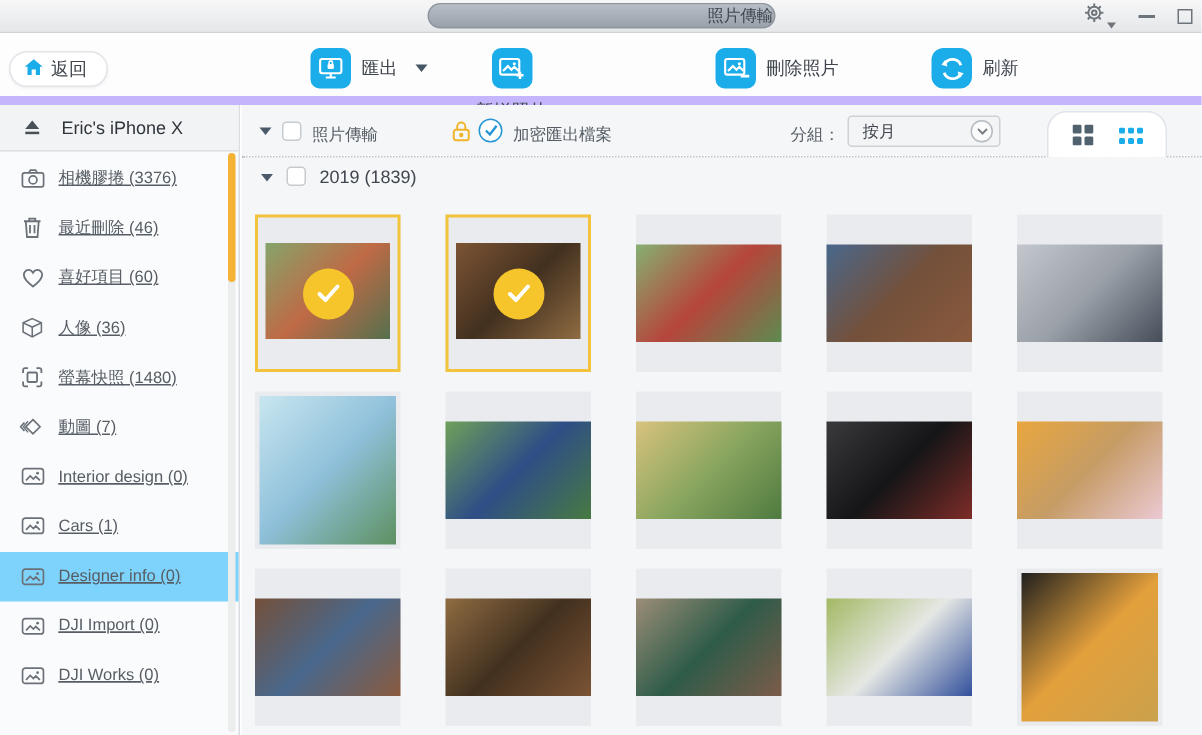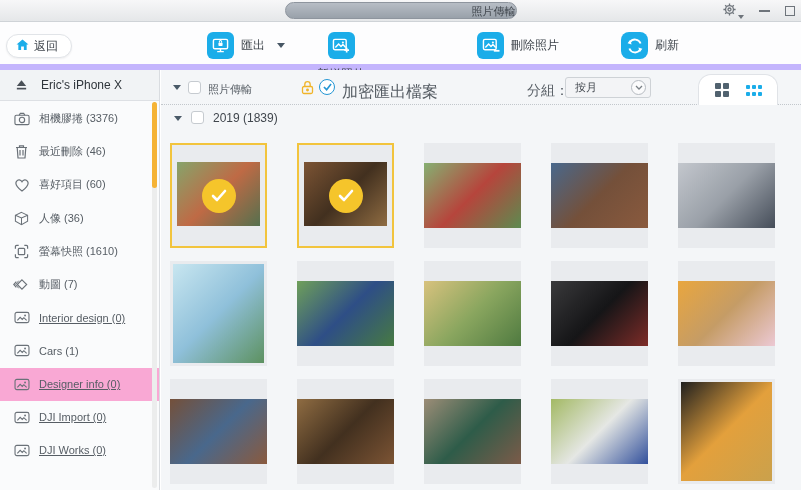--- a/index.html
+++ b/index.html
@@ -40,43 +40,43 @@
     border-top:5px solid #475664; margin-left:5px; }
 
   
   .sidebar { position:absolute; top:70px; left:0; width:160px; bottom:0;
     background:#fafbfc; border-right:1px solid #d9dce0; }
   .device-header { height:31px; background:#f1f3f5; border-bottom:1px solid #dde0e4;
     display:flex; align-items:center; gap:11px; padding-left:13px;
     font-size:12px; color:#2f353b; }
   .sb-list { position:absolute; top:32px; left:0; right:0; bottom:0; }
   .sb-item { height:33.2px; display:flex; align-items:center; gap:9px; padding-left:13px;
-    font-size:11px; color:#565d64; cursor:pointer; white-space:nowrap; }
-  .sb-item.highlight { background:#f9a8d4; }
+    font-size:11px; color:#565d64; cursor:pointer; white-space:nowrap;text-decoration:underline; }
+  .sb-item.highlight { background:#7dd3fc; }
   .sb-item .underline { text-decoration:underline; }
   .sb-icon { width:17px; height:17px; display:flex; align-items:center; justify-content:center; flex:0 0 auto; }
   .sb-track { position:absolute; right:2px; top:32px; bottom:2px; width:5px; background:#eceded; border-radius:3px; }
   .sb-thumb { position:absolute; right:2px; top:32px; width:5px; height:86px; background:#F5B335; border-radius:3px; }
 
   
   .main { position:absolute; left:161px; top:70px; right:0; bottom:0; background:#f4f6f8; }
   .filterbar { position:absolute; top:0; left:0; right:0; height:35px; border-bottom:1px dotted #c2c7cc; }
   .caret-sm { width:0; height:0; border-left:4px solid transparent; border-right:4px solid transparent;
     border-top:5px solid #4a5a68; }
   .fb-caret { position:absolute; left:12px; top:15px; }
   .checkbox { width:13px; height:13px; border:1px solid #c6cbd0; border-radius:3px; background:#fff; }
   .fb-checkbox { position:absolute; left:27px; top:11px; }
   .fb-selectall { position:absolute; left:47px; top:12px; font-size:11px; color:#565d64; }
   .fb-lock { position:absolute; left:139px; top:10px; }
   .check-circle { width:16px; height:16px; border-radius:50%; border:1.5px solid #2496d4; background:#fff;
     display:flex; align-items:center; justify-content:center; }
   .fb-encrypt-check { position:absolute; left:158px; top:9px; }
-  .fb-encrypt { position:absolute; left:181px; top:12px; font-size:16px; color:#565d64; }
-  .fb-grouplabel { position:absolute; left:366px; top:12px; font-size:14px; color:#565d64; }
-  .group-select { position:absolute; left:404px; top:7px; width:86px; height:21px;
+  .fb-encrypt { position:absolute; left:181px; top:12px; font-size:11px; color:#565d64; }
+  .fb-grouplabel { position:absolute; left:366px; top:12px; font-size:11px; color:#565d64; }
+  .group-select { position:absolute; left:404px; top:7px; width:102px; height:21px;
     background:#f3f4f6; border:1px solid #ced2d6; border-radius:3px;
     font-size:11px; color:#40464d; display:flex; align-items:center;
     padding:0 4px 0 9px; justify-content:space-between; cursor:pointer; }
   .dd-circle { width:15px; height:15px; border-radius:50%; border:1px solid #b6bbc1; background:#fbfbfc;
     display:flex; align-items:center; justify-content:center; }
   .view-toggle { position:absolute; right:23px; top:4px; width:80px; height:31px;
     background:#fff; border:1px solid #e0e3e7; border-bottom:none; border-radius:13px 13px 0 0;
     display:flex; align-items:center; justify-content:center; gap:17px; }
   .vt-btn { display:flex; align-items:center; justify-content:center; cursor:pointer; }
 
@@ -251,21 +251,21 @@
           <svg width="15" height="15" viewBox="0 0 16 16">
             <g fill="none" stroke="#6a7178" stroke-width="1.3">
               <path d="M1.5 5 V2.8 A1.3 1.3 0 0 1 2.8 1.5 H5"></path>
               <path d="M11 1.5 h2.2 A1.3 1.3 0 0 1 14.5 2.8 V5"></path>
               <path d="M14.5 11 v2.2 A1.3 1.3 0 0 1 13.2 14.5 H11"></path>
               <path d="M5 14.5 H2.8 A1.3 1.3 0 0 1 1.5 13.2 V11"></path>
               <rect x="4.6" y="4.6" width="6.8" height="6.8" rx="1"></rect>
             </g>
           </svg>
         </span>
-        <span class="">螢幕快照 (1610)</span>
+        <span class="">螢幕快照 (1480)</span>
       </div>
       <div class="sb-item">
         <span class="sb-icon">
           <svg width="17" height="13" viewBox="0 0 18 13">
             <g fill="none" stroke="#6a7178" stroke-width="1.2">
               <path d="M9.5 1.5 L14.5 6.5 L9.5 11.5 L4.5 6.5 Z"></path>
               <path d="M3.5 3.5 L0.8 6.5 L3.5 9.5"></path>
               <path d="M6 2.5 L2.8 6.5 L6 10.5" stroke-width="1"></path>
             </g>
           </svg>

